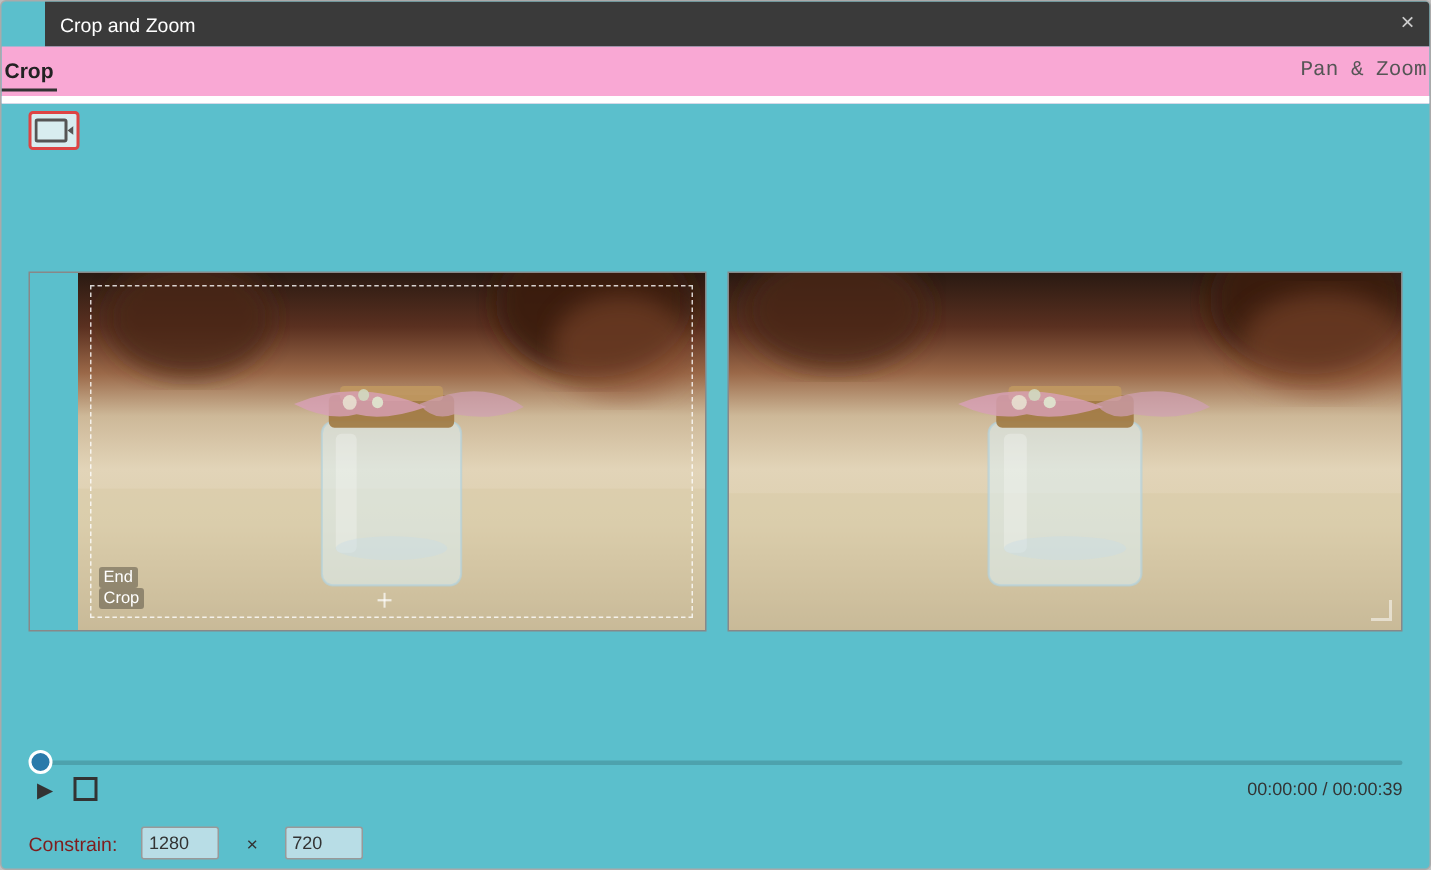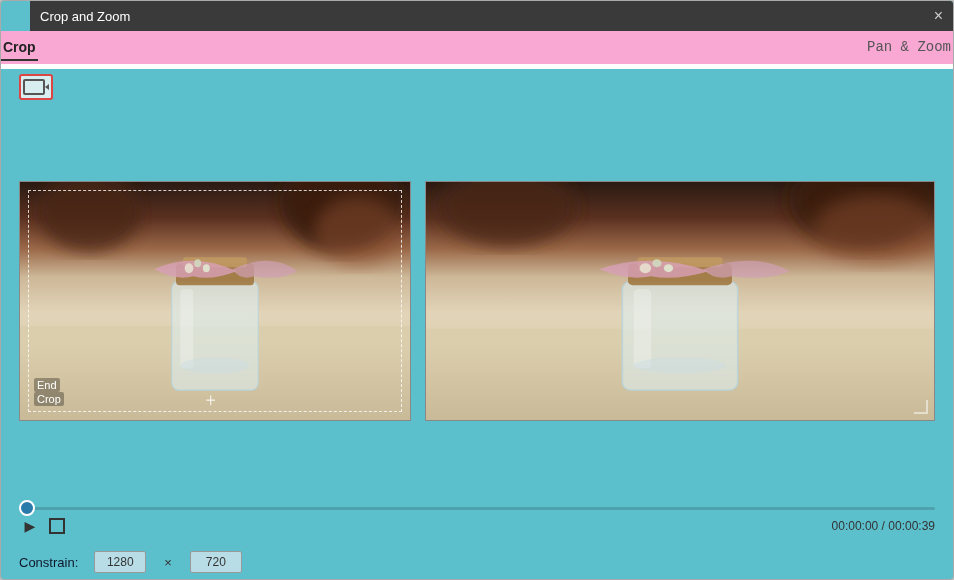--- a/index.html
+++ b/index.html
@@ -93,25 +93,26 @@
     .preview-area {
       display: flex;
       flex: 1;
       padding: 0 18px;
       gap: 14px;
       align-items: center;
       overflow: hidden;
     }
     .image-canvas {
       position: relative;
-      width: 392px;
+      width: 452px;
       height: 240px;
       flex-shrink: 0;
       overflow: hidden;
       border: 1px solid #888;
+      padding-left: 32px;
     }
     .dashed-crop {
       position: absolute;
       top: 8px;
       left: 8px;
       right: 8px;
       bottom: 8px;
       border: 1.5px dashed rgba(255,255,255,0.8);
       pointer-events: none;
     }
@@ -216,21 +217,21 @@
       color: #333;
     }
     .constrain-row {
       display: flex;
       align-items: center;
       padding: 6px 18px;
       flex-shrink: 0;
       gap: 16px;
     }
     .constrain-label {
-      color: #0f172a;
+      color: #7f1d1d;
       font-size: 13px;
       font-weight: 500;
     }
     .radio-group {
       display: flex;
       align-items: center;
       gap: 14px;
     }
     .radio-item {
       display: flex;
@@ -246,21 +247,21 @@
       cursor: pointer;
       font-size: 13px;
       color: #333;
     }
     .dim-input {
       width: 52px;
       height: 22px;
       border: 1px solid #999;
       border-radius: 2px;
       background: #b8dde6;
-      text-align: center;
+      text-align: left;
       font-size: 12px;
       color: #333;
       padding: 0 4px;
     }
     .dim-sep {
       font-size: 13px;
       color: #333;
       padding: 0 2px;
     }
     .footer {

